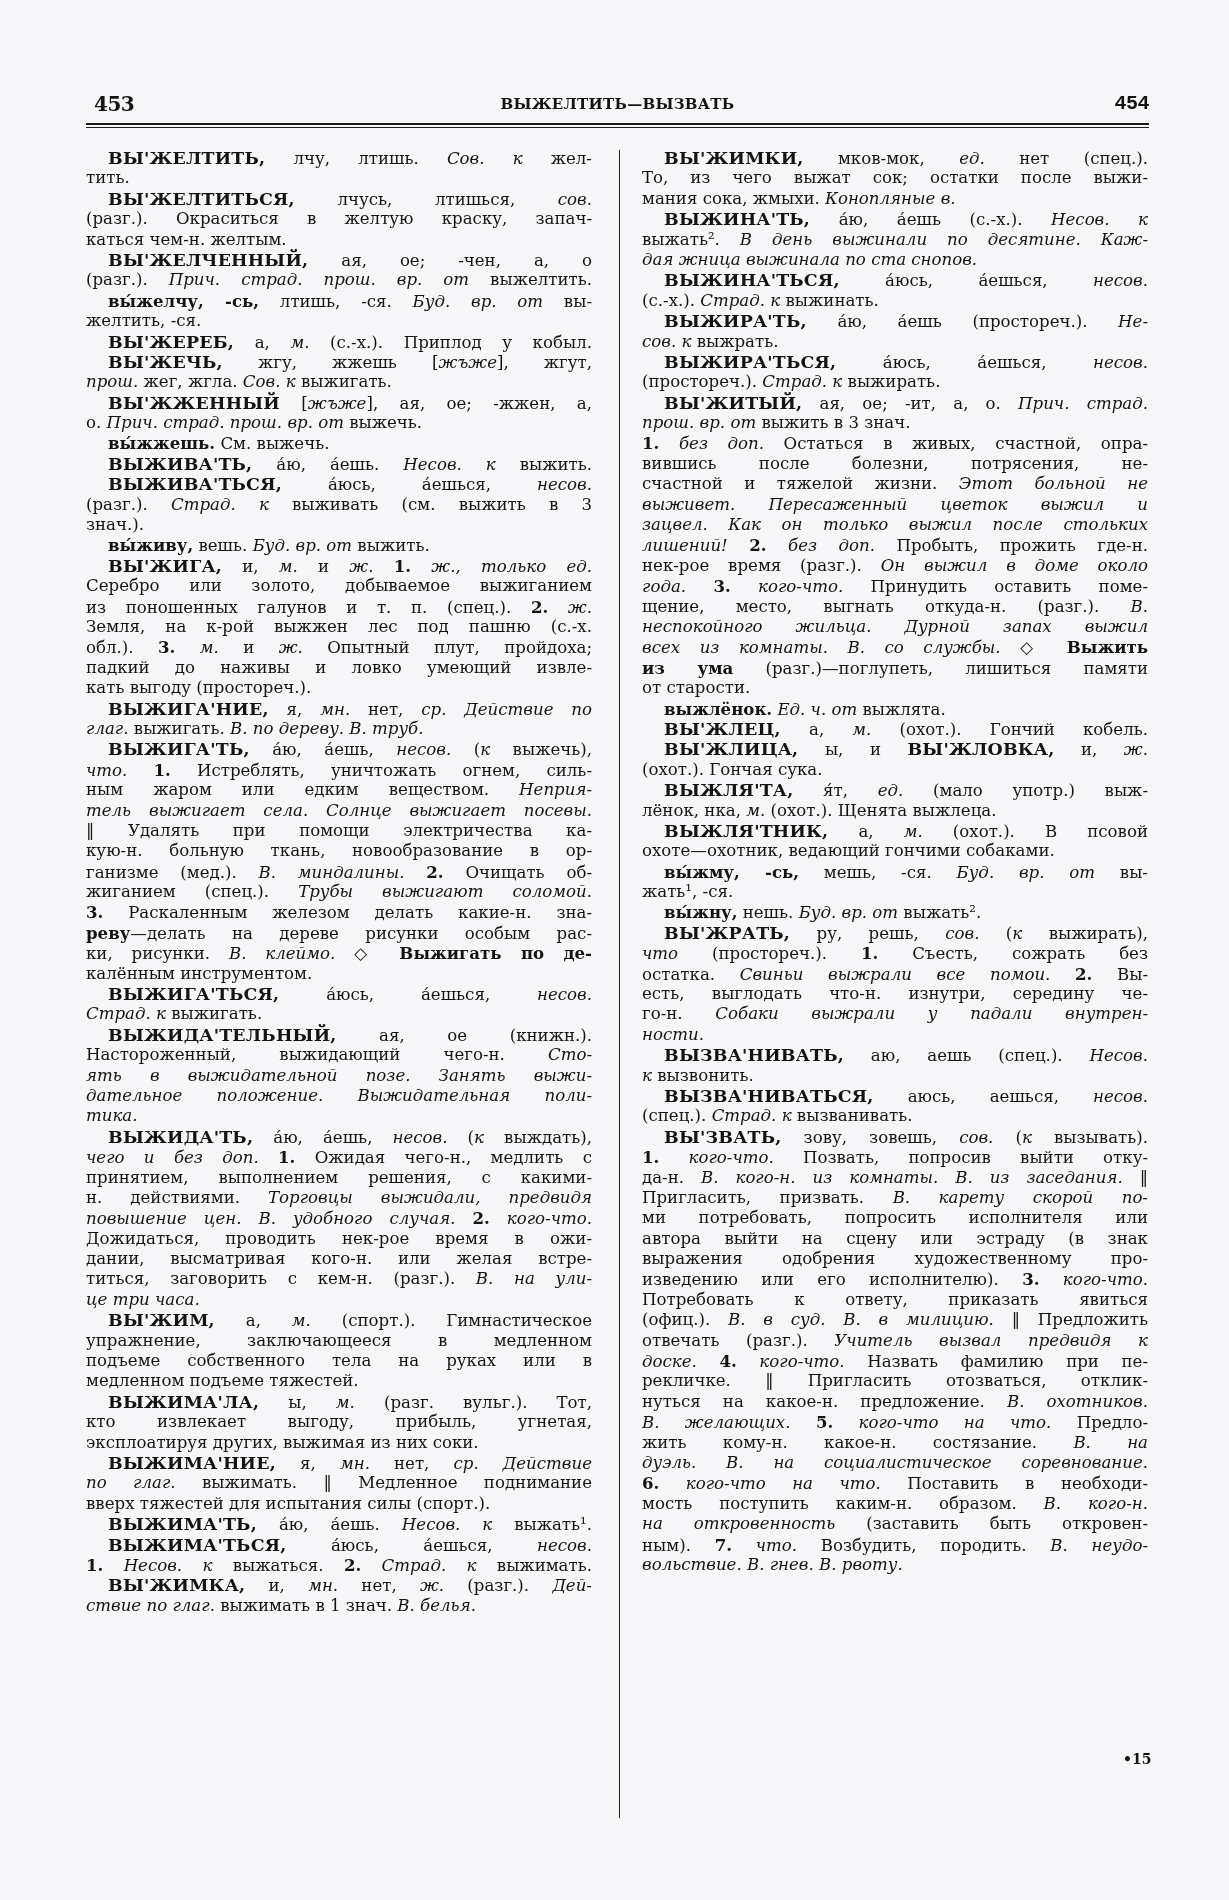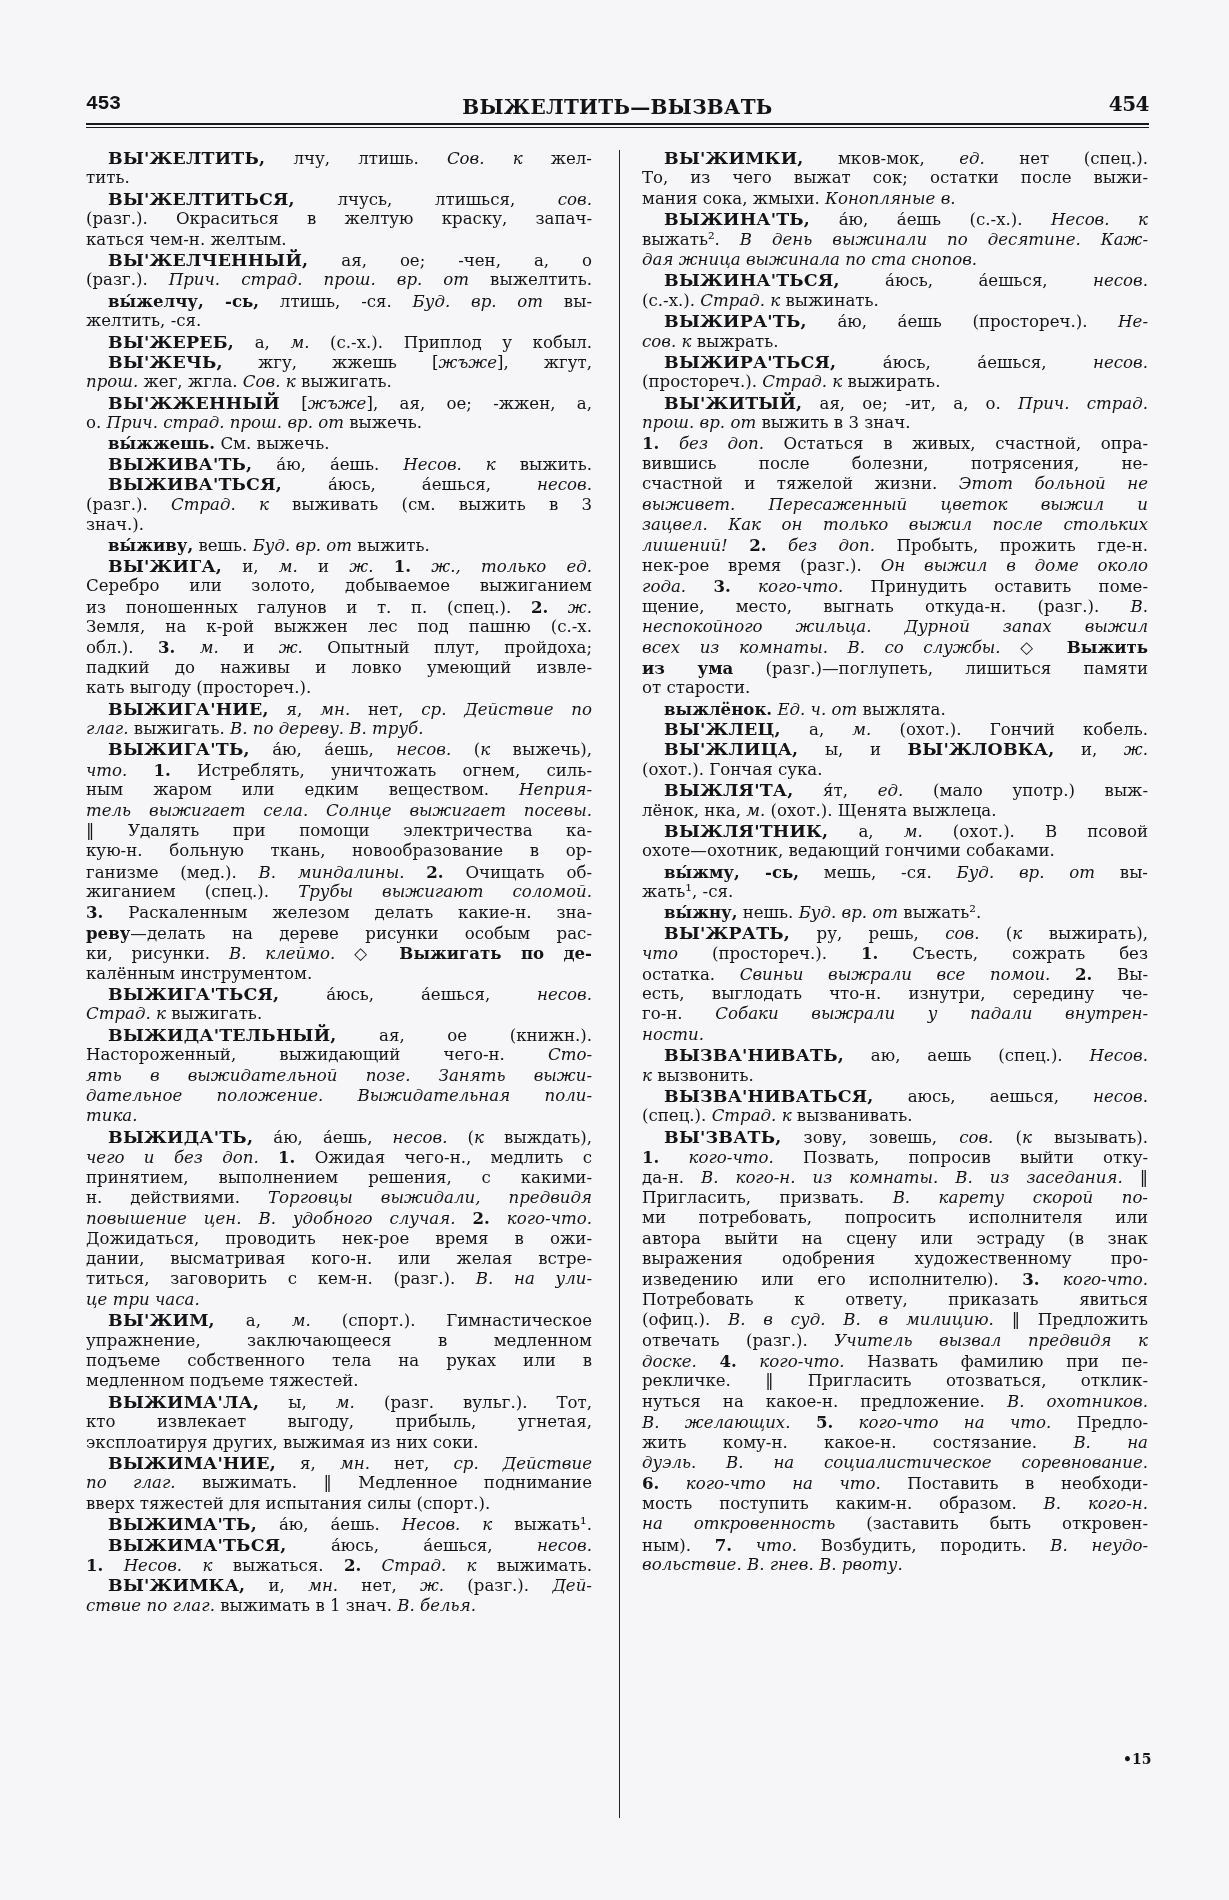--- a/index.html
+++ b/index.html
@@ -2,23 +2,23 @@
 <html><head>
 <meta charset="utf-8">
 <style>
   html, body { margin:0; padding:0; }
   body {
     width:1229px; height:1900px; background:#f6f5f8; color:#141414;
     font-family:"DejaVu Serif","Liberation Serif",serif; position:relative; overflow:hidden;
   }
   .header { position:absolute; top:92px; left:86px; width:1063px; height:22px; }
   .pnum { position:absolute; top:0; font-weight:bold; font-size:20px; font-family:"DejaVu Serif",serif; letter-spacing:-0.5px;}
-  .pnum.left { left:0;font-family:Liberation Mono, monospace; }
-  .pnum.right { right:0; }
-  .running-head { position:absolute; top:3px; left:0; right:0; text-align:center; font-weight:bold; font-size:20px; letter-spacing:0.3px;}
+  .pnum.left { left:8px; }
+  .pnum.right { right:0;font-family:Liberation Mono, monospace; }
+  .running-head { position:absolute; top:3px; left:0; right:0; text-align:center; font-weight:bold; font-size:15px; letter-spacing:0.3px;}
   .rule { position:absolute; top:123px; left:86px; width:1063px; height:5px;
           border-top:2px solid #1a1a1a; border-bottom:1px solid #1a1a1a; box-sizing:border-box; }
   .col { position:absolute; top:148px; width:506px; font-size:16.6px; line-height:20.4px; }
   .col.left { left:86px; }
   .col.right { left:642px; }
   .divider { position:absolute; top:150px; left:619px; width:0; height:1668px; border-left:1.5px solid #222; }
   .line { white-space:nowrap; text-align:justify; text-align-last:justify; height:20.4px; overflow:visible;}
   .line.last { text-align-last:left; }
   .line.ind { padding-left:22px; }
   .hw { font-weight:bold; font-size:17.4px; letter-spacing:0.2px; }

